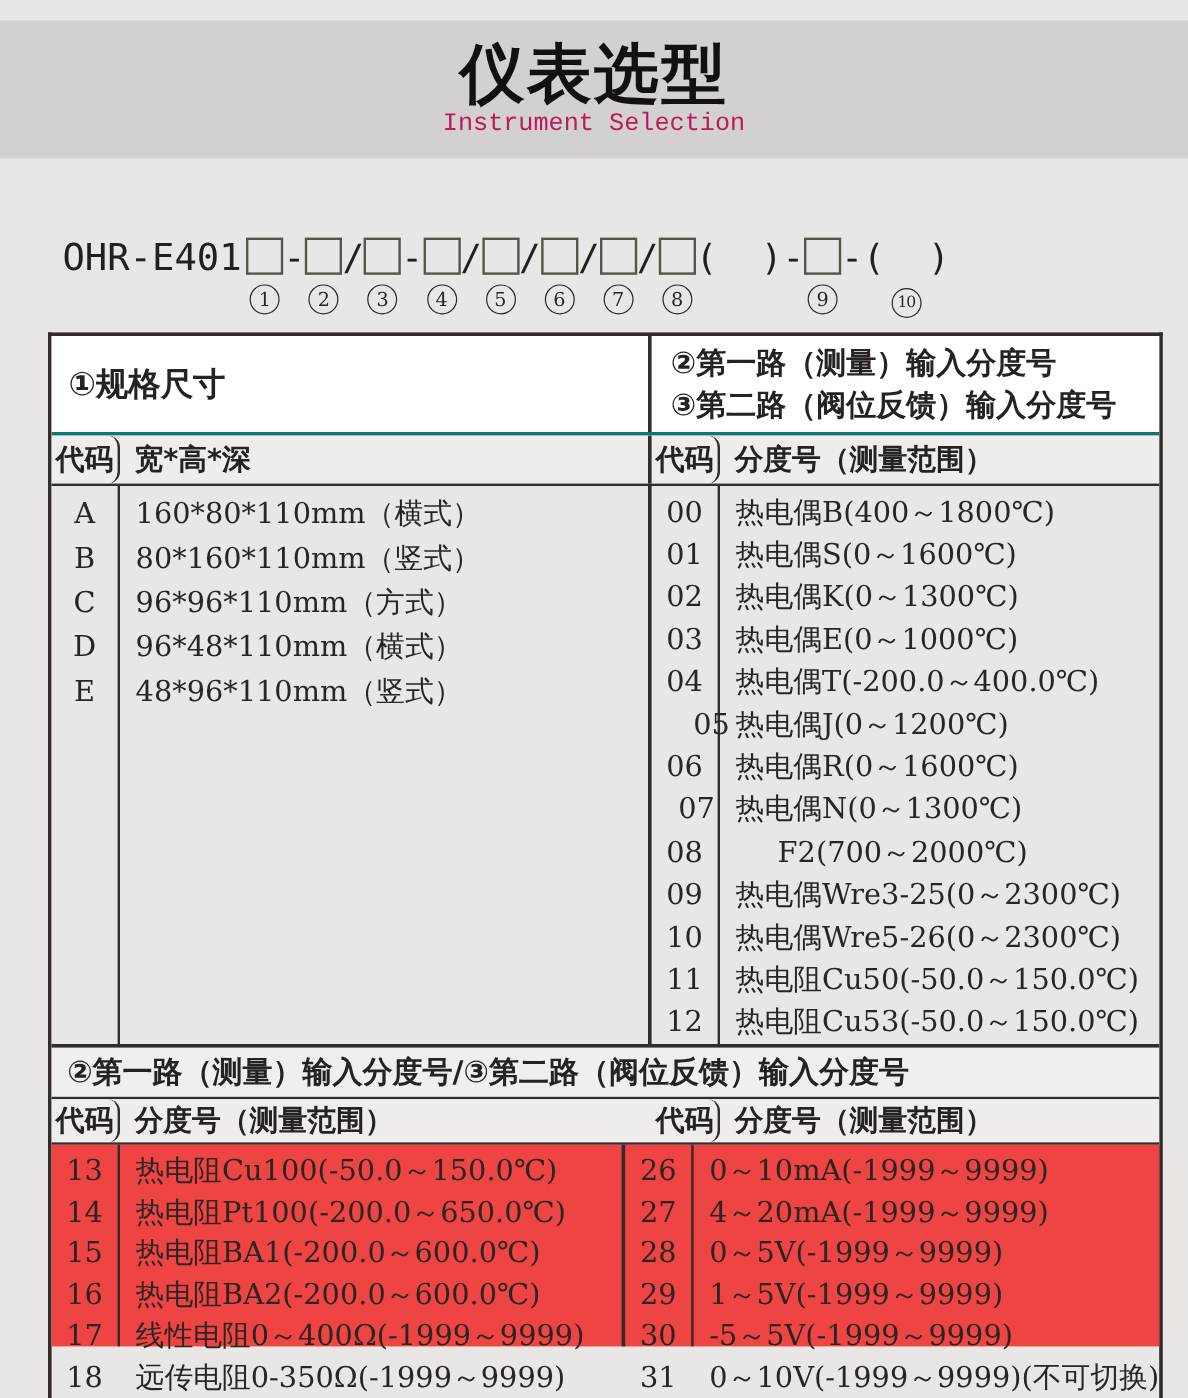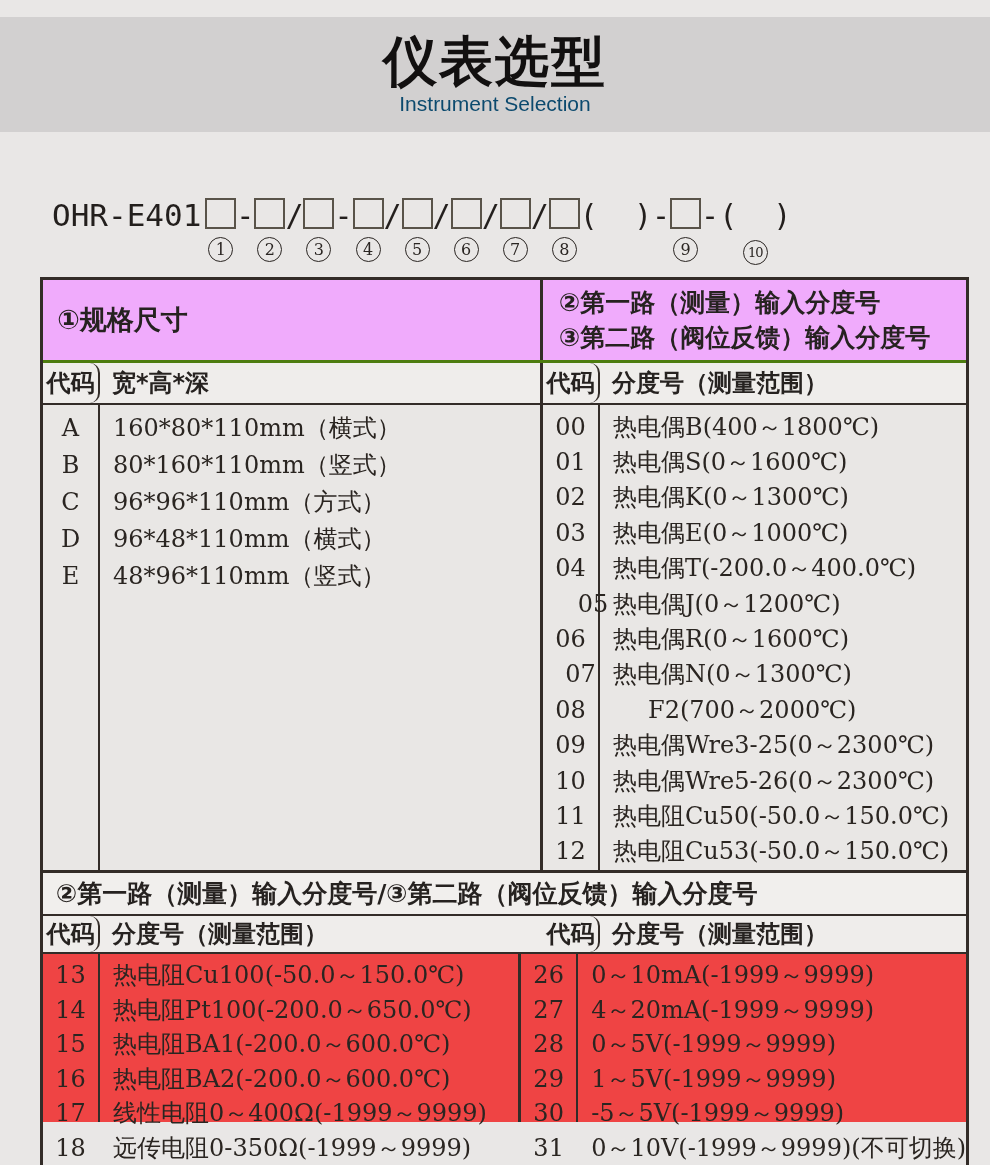--- a/index.html
+++ b/index.html
@@ -17,22 +17,22 @@
     background:#d2d0d0; text-align:center;
   }
   .page-title {
     margin-top:16px;
     font-family:"DejaVu Sans", sans-serif;
     font-size:54px; font-weight:bold; color:#121010; letter-spacing:2px;
     line-height:58px;
     text-align:center;
   }
   .page-subtitle {
-    font-size:21px; color:#0c4a6e; line-height:24px; margin-top:1px;
-    font-family:Liberation Sans, sans-serif;
+    font-size:21px; color:#be185d; line-height:24px; margin-top:1px;
+    font-family:Liberation Mono, monospace;
   }
   
   .model-line {
     position:absolute; left:52px; top:198px;
     display:flex; align-items:flex-start; 
   }
   .mtext {
     font-family:"DejaVu Sans Mono", monospace;
     font-size:31px; font-weight:500; color:#231f1d;
     height:34px; display:flex; align-items:center; margin-right:4px;
@@ -52,21 +52,21 @@
     width:25px; height:25px; border:1.5px solid #2a2522; border-radius:50%;
     display:flex; align-items:center; justify-content:center;
     font-size:16px; color:#2a2522; font-family:"DejaVu Serif", serif;
   }
   .mnum.two { font-size:13px; letter-spacing:-1px; }
   
   .sel-table {
     position:absolute; left:40px; top:277px; width:929px; height:888px;
     border:3px solid #332c28; border-bottom:none;
   }
-  .t-head1 { height:83px; border-bottom:3px solid #4d7c0f; display:flex; background:#f0abfc; }
+  .t-head1 { height:83px; border-bottom:3px solid #0f766e; display:flex; background:#ffffff; }
   .cell-spec {
     width:497px; display:flex; align-items:center; padding-left:14px;
     font-size:27px; font-weight:bold;
   }
   .cell-input {
     flex:1; border-left:3px solid #332c28;
     display:flex; flex-direction:column; justify-content:center; padding-left:16px;
   }
   .cell-input div { font-size:25px; font-weight:bold; line-height:35px; }
   .t-head2 { height:42px; border-bottom:2px solid #332c28; display:flex; background:#efedeb; }

